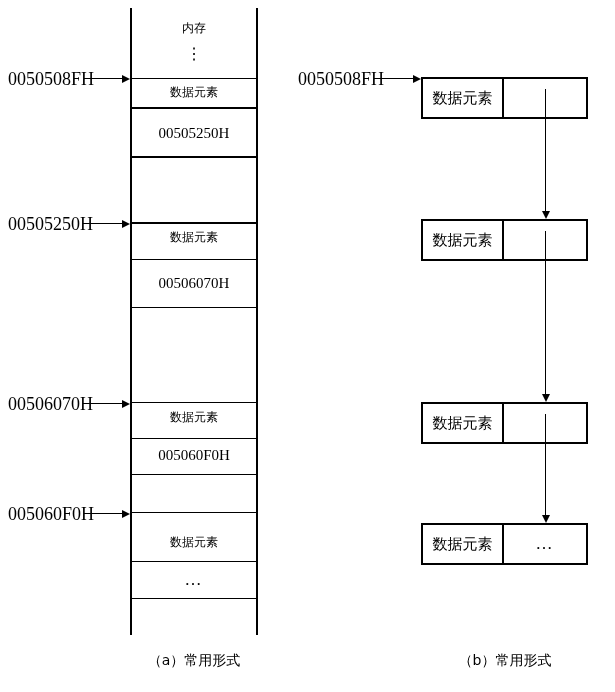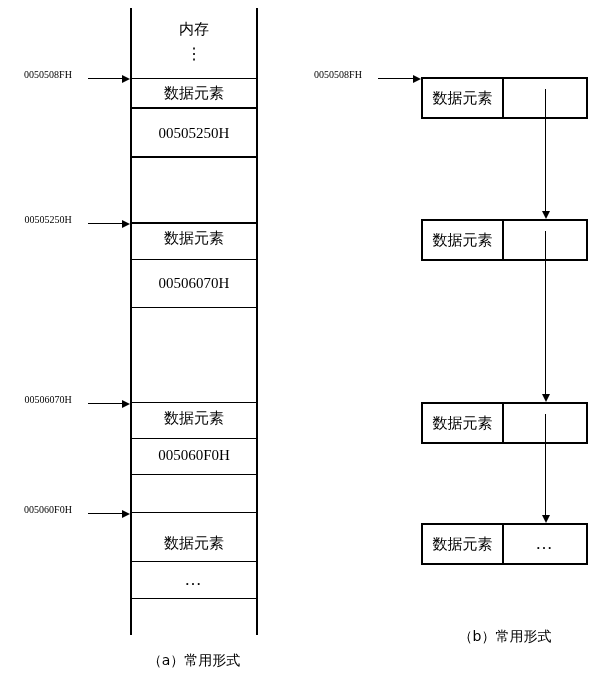--- a/index.html
+++ b/index.html
@@ -42,35 +42,35 @@
     position: absolute;
     left: 132px;
     width: 124px;
     text-align: center;
     font-size: 15px;
     line-height: 1;
     white-space: nowrap;
   }
   .cell-text.cjk {
     font-family: "DejaVu Sans", "Liberation Sans", sans-serif;
+    font-size: 12px;
+  }
+  .cell-text.hex {
+    font-family: "Liberation Serif", "DejaVu Serif", serif;
     font-size: 15px;
   }
-  .cell-text.hex {
-    font-family: "Liberation Serif", "DejaVu Serif", serif;
-    font-size: 15px;
-  }
 
   
   .addr-label {
     position: absolute;
     font-family: "Liberation Serif", "DejaVu Serif", serif;
-    font-size: 10px;
+    font-size: 18px;
     line-height: 1;
     white-space: nowrap;
-    text-align: center;
+    text-align: left;
   }
   .addr-arrow-line {
     position: absolute;
     height: 1px;
     background: #000000;
   }
   .addr-arrow-head {
     position: absolute;
     width: 0; height: 0;
     border-top: 4px solid transparent;
@@ -219,16 +219,16 @@
     </div>
 
     <div class="ptr-arrow-line" style="left:545px;top:414px;height:102px;"></div>
     <div class="ptr-arrow-head" style="left:541.5px;top:515px;"></div>
 
     <div class="node-box" style="left:421px;top:523px;width:167px;height:42px;">
       <div class="node-data">数据元素</div>
       <div class="node-ptr">…</div>
     </div>
 
-    <div class="caption" style="left:429px;top:628px;width:152px;">（b）常用形式</div>
+    <div class="caption" style="left:429px;top:652px;width:152px;">（b）常用形式</div>
   </div>
 
 </div>
 
 </body></html>

